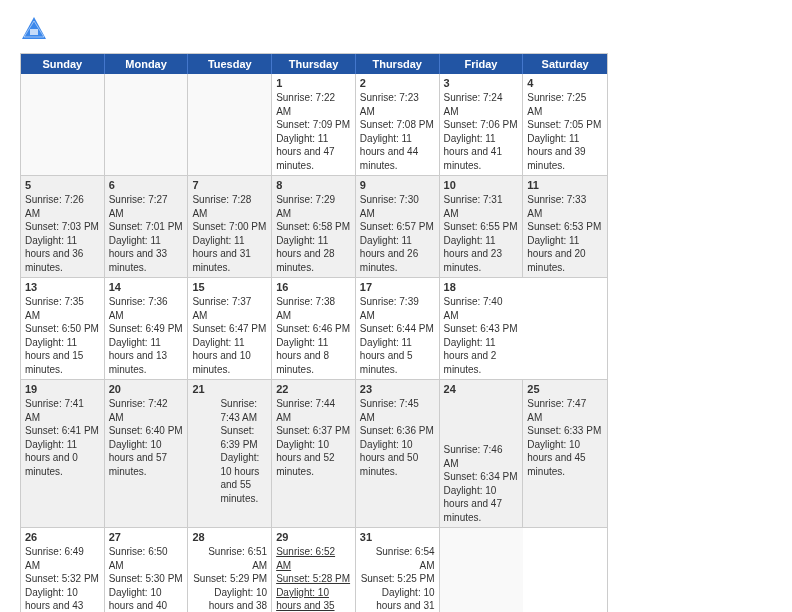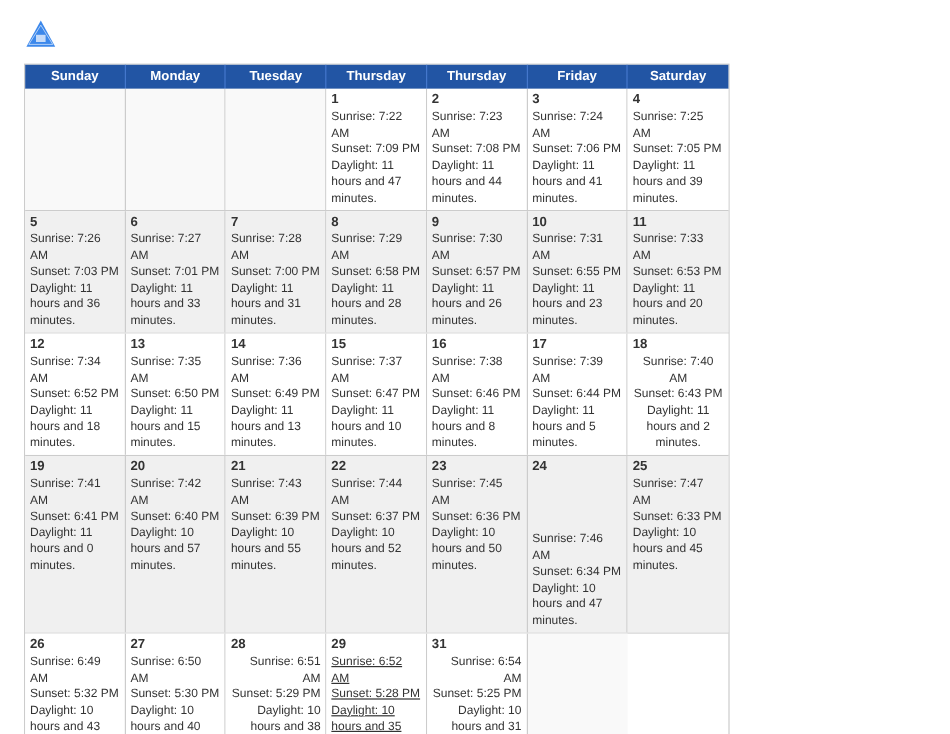--- a/index.html
+++ b/index.html
@@ -217,26 +217,20 @@
           </div>
           <div class="cal-cell shaded">
             <span class="day-num">11</span>
             <div class="cell-text" style="white-space: pre-line;">Sunrise: 7:33 AM
 Sunset: 6:53 PM
 Daylight: 11 hours and 20 minutes.</div>
           </div>
         </div>
         <div class="cal-row">
           <div class="cal-cell">
-            <span class="day-num">12</span>
-            <div class="cell-text" style="white-space: pre-line;">Sunrise: 7:34 AM
-Sunset: 6:52 PM
-Daylight: 11 hours and 18 minutes.</div>
-          </div>
-          <div class="cal-cell">
             <span class="day-num">13</span>
             <div class="cell-text" style="white-space: pre-line;">Sunrise: 7:35 AM
 Sunset: 6:50 PM
 Daylight: 11 hours and 15 minutes.</div>
           </div>
           <div class="cal-cell">
             <span class="day-num">14</span>
             <div class="cell-text" style="white-space: pre-line;">Sunrise: 7:36 AM
 Sunset: 6:49 PM
 Daylight: 11 hours and 13 minutes.</div>
@@ -254,41 +248,41 @@
 Daylight: 11 hours and 8 minutes.</div>
           </div>
           <div class="cal-cell">
             <span class="day-num">17</span>
             <div class="cell-text" style="white-space: pre-line;">Sunrise: 7:39 AM
 Sunset: 6:44 PM
 Daylight: 11 hours and 5 minutes.</div>
           </div>
           <div class="cal-cell">
             <span class="day-num">18</span>
-            <div class="cell-text" style="white-space: pre-line; text-align: center;">Sunrise: 7:40 AM
+            <div class="cell-text" style="white-space: pre-line;">Sunrise: 7:40 AM
 Sunset: 6:43 PM
 Daylight: 11 hours and 2 minutes.</div>
           </div>
         </div>
         <div class="cal-row">
           <div class="cal-cell shaded">
             <span class="day-num">19</span>
             <div class="cell-text" style="white-space: pre-line;">Sunrise: 7:41 AM
 Sunset: 6:41 PM
 Daylight: 11 hours and 0 minutes.</div>
           </div>
           <div class="cal-cell shaded">
             <span class="day-num">20</span>
             <div class="cell-text" style="white-space: pre-line;">Sunrise: 7:42 AM
 Sunset: 6:40 PM
 Daylight: 10 hours and 57 minutes.</div>
           </div>
           <div class="cal-cell shaded">
             <span class="day-num">21</span>
-            <div class="cell-text" style="white-space: pre-line;">Sunrise: 7:43 AM
+            <div class="cell-text" style="white-space: pre-line; margin-left: 28px;">Sunrise: 7:43 AM
 Sunset: 6:39 PM
 Daylight: 10 hours and 55 minutes.</div>
           </div>
           <div class="cal-cell shaded">
             <span class="day-num">22</span>
             <div class="cell-text" style="white-space: pre-line;">Sunrise: 7:44 AM
 Sunset: 6:37 PM
 Daylight: 10 hours and 52 minutes.</div>
           </div>
           <div class="cal-cell shaded">

